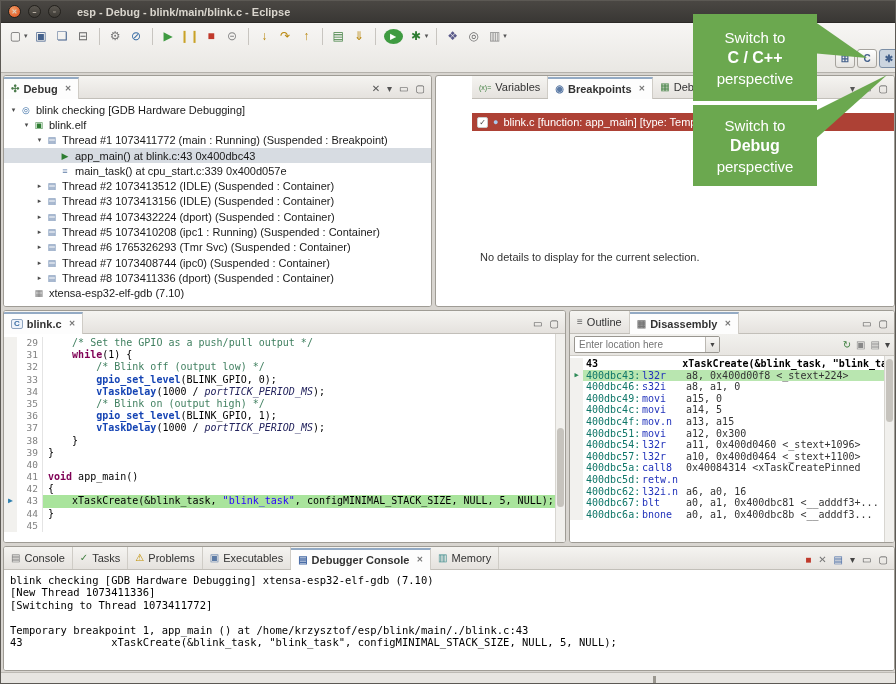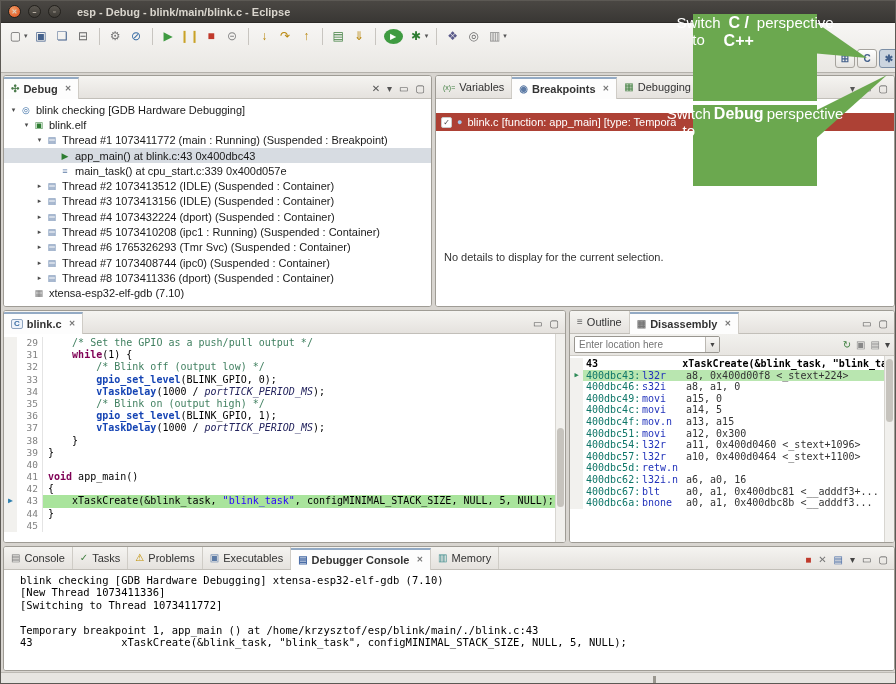--- a/index.html
+++ b/index.html
@@ -34,21 +34,21 @@
   .ptool{font-size:10px;line-height:1;}
   
   #panel-debug{left:2px;top:74px;width:429px;height:232px;}
   .treeview{flex:1;padding-top:3px;overflow:hidden;background:#fff;}
   .treerow{height:15.3px;display:flex;align-items:center;white-space:nowrap;color:#1a1a1a;}
   .treerow.sel{background:#d7dce2;}
   .tarrow{width:11px;font-size:7px;color:#4c4c4c;text-align:center;flex-shrink:0;}
   .ticn{width:14px;font-size:9px;text-align:center;margin-right:3px;flex-shrink:0;}
   .tlabel{font-size:11px;}
   
-  #panel-right{left:434px;top:74px;width:460px;height:232px;}
+  #panel-right{left:434px;top:74px;width:460px;height:232px;padding-left:36px;}
   #bp-content{flex:1;position:relative;background:#fff;}
   #bp-row{margin-top:14px;height:18px;display:flex;align-items:center;background:#ad4135;color:#fff;padding-left:5px;gap:5px;}
   #bp-check{width:11px;height:11px;background:#fff;border:1px solid #ccc;border-radius:2px;display:flex;align-items:center;justify-content:center;font-size:8px;color:#444;}
   #bp-icon{font-size:9px;color:#a9c9ec;}
   #bp-label{font-size:11px;white-space:nowrap;overflow:hidden;}
   #bp-details{position:absolute;left:8px;top:152px;color:#333;font-size:11px;}
   
   #panel-editor{left:2px;top:309px;width:563px;height:233px;}
   #editor-lines{flex:1;padding-top:3px;font-family:"DejaVu Sans Mono",monospace;font-size:10px;overflow:hidden;position:relative;background:#fff;}
   .eline{display:flex;height:12.2px;line-height:12.2px;}
@@ -75,28 +75,28 @@
   .dgut{width:13px;flex-shrink:0;background:#f2f1ee;text-align:center;font-size:7px;color:#2e8b57;align-self:stretch;}
   .daddr{color:#0e7668;margin-left:3px;width:56px;flex-shrink:0;}
   .dmn{color:#2233bb;width:44px;flex-shrink:0;}
   .dops{color:#333;}
   .dsrc{font-weight:bold;color:#000;margin-left:3px;}
   .drow.cur{background:#b9e6b0;}
   #disasm-scrollbar{position:absolute;right:0;top:0;bottom:0;width:10px;background:#f1f0ed;border-left:1px solid #d8d6d1;}
   #disasm-scroll-thumb{position:absolute;left:1px;right:1px;top:3px;height:34%;background:#c6c3bd;border-radius:4px;}
   
   #panel-console{left:2px;top:545px;width:892px;height:125px;}
-  #console-output{flex:1;background:#fff;font-family:"DejaVu Sans Mono",monospace;font-size:10.5px;padding:4px 16px;overflow:hidden;}
+  #console-output{flex:1;background:#fff;font-family:"DejaVu Sans Mono",monospace;font-size:10.5px;padding:4px 6px;overflow:hidden;}
   .cline{white-space:pre;height:12.4px;line-height:12.4px;color:#000;}
   
   #statusbar{position:absolute;left:0;top:671px;width:896px;height:13px;background:#e7e5e1;border-top:1px solid #bdbab4;}
   #status-tick{position:absolute;left:652px;top:3px;width:3px;height:7px;background:#9a978f;}
   
   #callout-arrows{position:absolute;left:0;top:0;width:896px;height:220px;z-index:29;pointer-events:none;}
-  .callout{position:absolute;width:124px;background:#6ba84f;color:#fff;text-align:center;z-index:30;display:flex;flex-direction:row;justify-content:center;gap:3px;}
+  .callout{position:absolute;width:124px;background:#6ba84f;color:#fff;text-align:center;z-index:30;display:flex;flex-direction:column;justify-content:center;gap:3px;}
   #callout-cpp{left:692px;top:13px;height:87px;}
   #callout-debug{left:692px;top:104px;height:81px;}
   .callout .l1,.callout .l3{font-size:15px;}
   .callout .l2{font-size:16px;font-weight:bold;}
 </style>
 </head>
 <body>
 
 <div id="titlebar">
   <span class="wbtn close">✕</span>
@@ -399,20 +399,21 @@
     </div>
   <div class="drow src"><span class="dgut"></span><span class="dsrc">43              xTaskCreate(&amp;blink_task, "blink_tas</span></div>
       <div class="drow cur"><span class="dgut">▶</span><span class="daddr">400dbc43:</span><span class="dmn">l32r</span><span class="dops">a8, 0x400d00f8 &lt;_stext+224&gt;</span></div>
       <div class="drow"><span class="dgut"></span><span class="daddr">400dbc46:</span><span class="dmn">s32i</span><span class="dops">a8, a1, 0</span></div>
       <div class="drow"><span class="dgut"></span><span class="daddr">400dbc49:</span><span class="dmn">movi</span><span class="dops">a15, 0</span></div>
       <div class="drow"><span class="dgut"></span><span class="daddr">400dbc4c:</span><span class="dmn">movi</span><span class="dops">a14, 5</span></div>
       <div class="drow"><span class="dgut"></span><span class="daddr">400dbc4f:</span><span class="dmn">mov.n</span><span class="dops">a13, a15</span></div>
       <div class="drow"><span class="dgut"></span><span class="daddr">400dbc51:</span><span class="dmn">movi</span><span class="dops">a12, 0x300</span></div>
       <div class="drow"><span class="dgut"></span><span class="daddr">400dbc54:</span><span class="dmn">l32r</span><span class="dops">a11, 0x400d0460 &lt;_stext+1096&gt;</span></div>
       <div class="drow"><span class="dgut"></span><span class="daddr">400dbc57:</span><span class="dmn">l32r</span><span class="dops">a10, 0x400d0464 &lt;_stext+1100&gt;</span></div>
+      <div class="drow"><span class="dgut"></span><span class="daddr">400dbc5a:</span><span class="dmn">call8</span><span class="dops">0x40084314 &lt;xTaskCreatePinned</span></div>
       <div class="drow"><span class="dgut"></span><span class="daddr">400dbc5d:</span><span class="dmn">retw.n</span><span class="dops"></span></div>
       <div class="drow"><span class="dgut"></span><span class="daddr">400dbc62:</span><span class="dmn">l32i.n</span><span class="dops">a6, a0, 16</span></div>
       <div class="drow"><span class="dgut"></span><span class="daddr">400dbc67:</span><span class="dmn">blt</span><span class="dops">a0, a1, 0x400dbc81 &lt;__adddf3+...</span></div>
       <div class="drow"><span class="dgut"></span><span class="daddr">400dbc6a:</span><span class="dmn">bnone</span><span class="dops">a0, a1, 0x400dbc8b &lt;__adddf3...</span></div>
     </div>
 </div>
 
 <div class="panel" id="panel-console">
   <div class="tabbar">
     <div style="display:flex;align-items:flex-end;height:100%">

